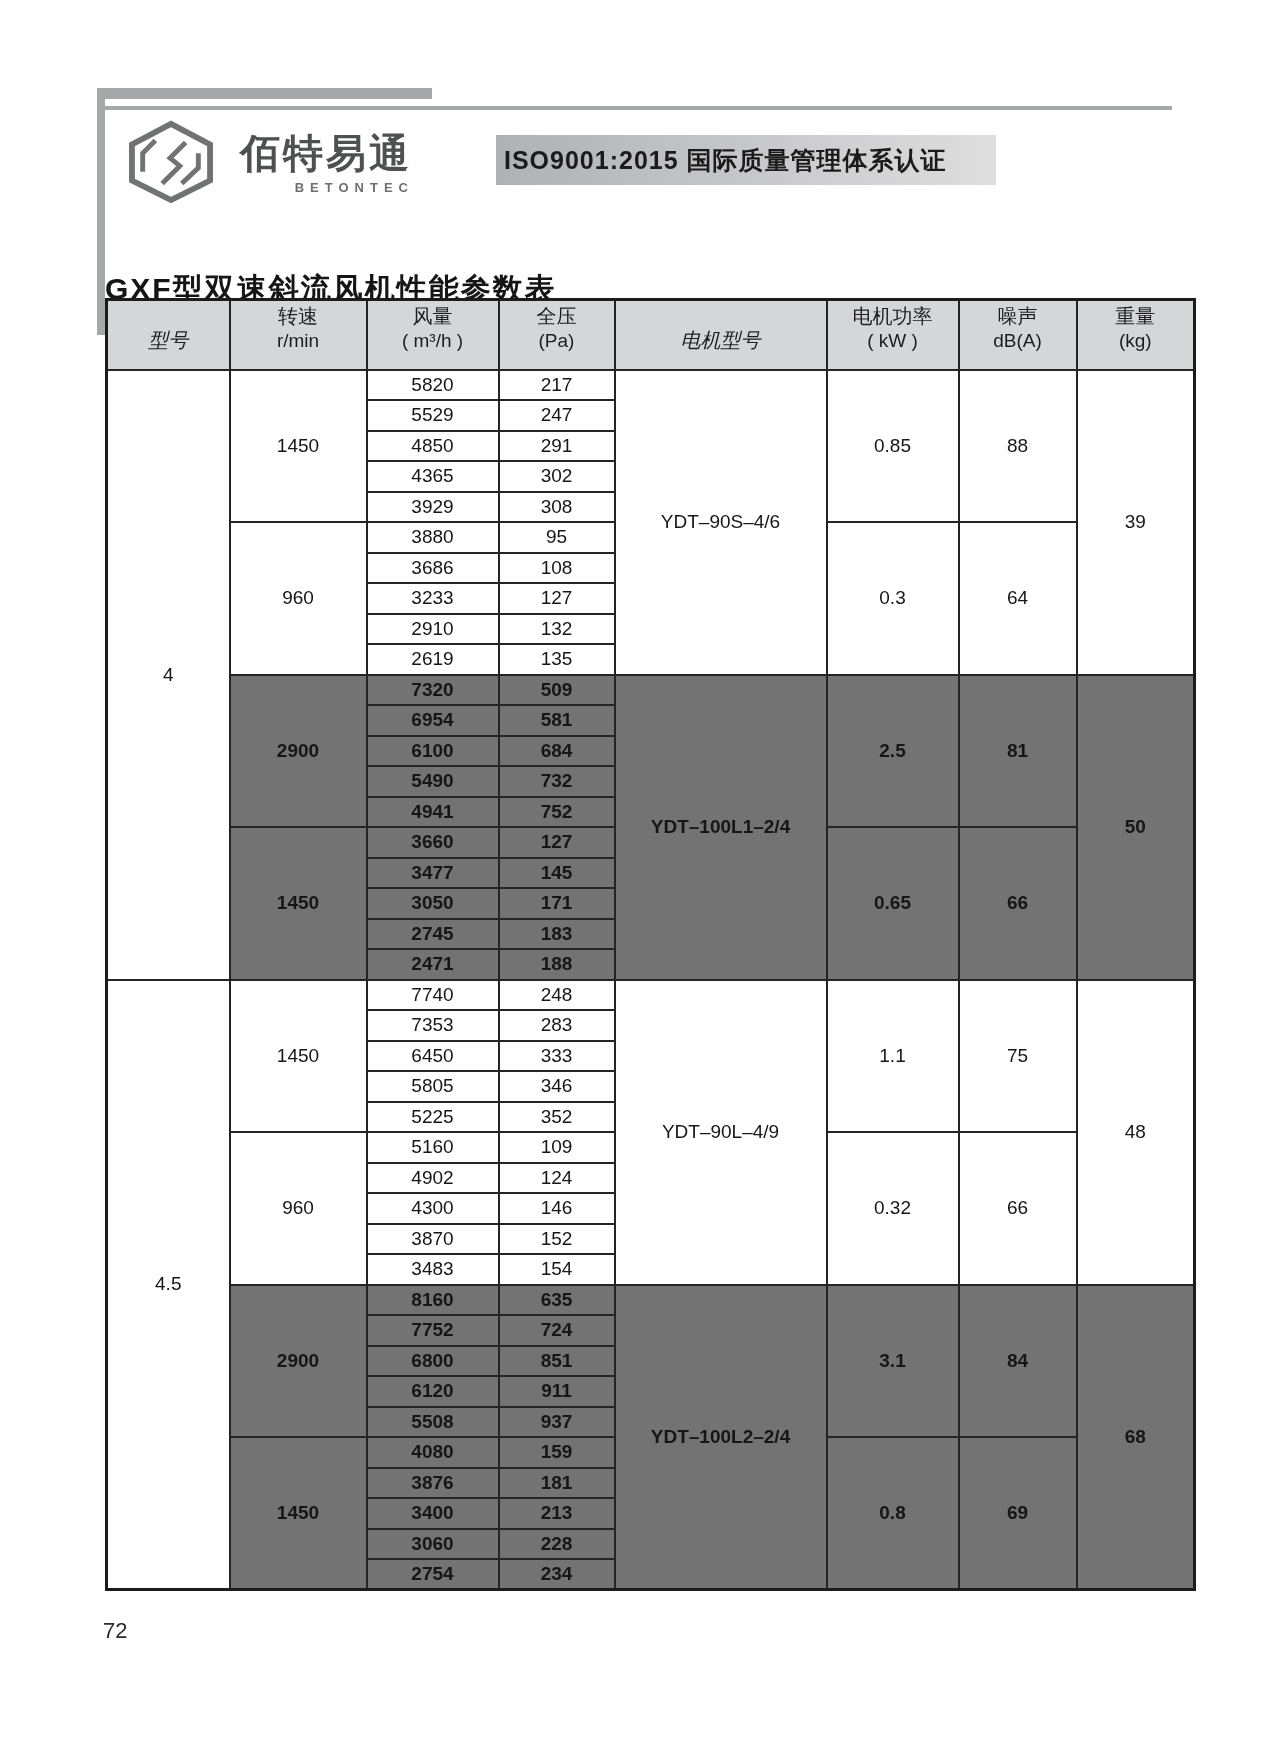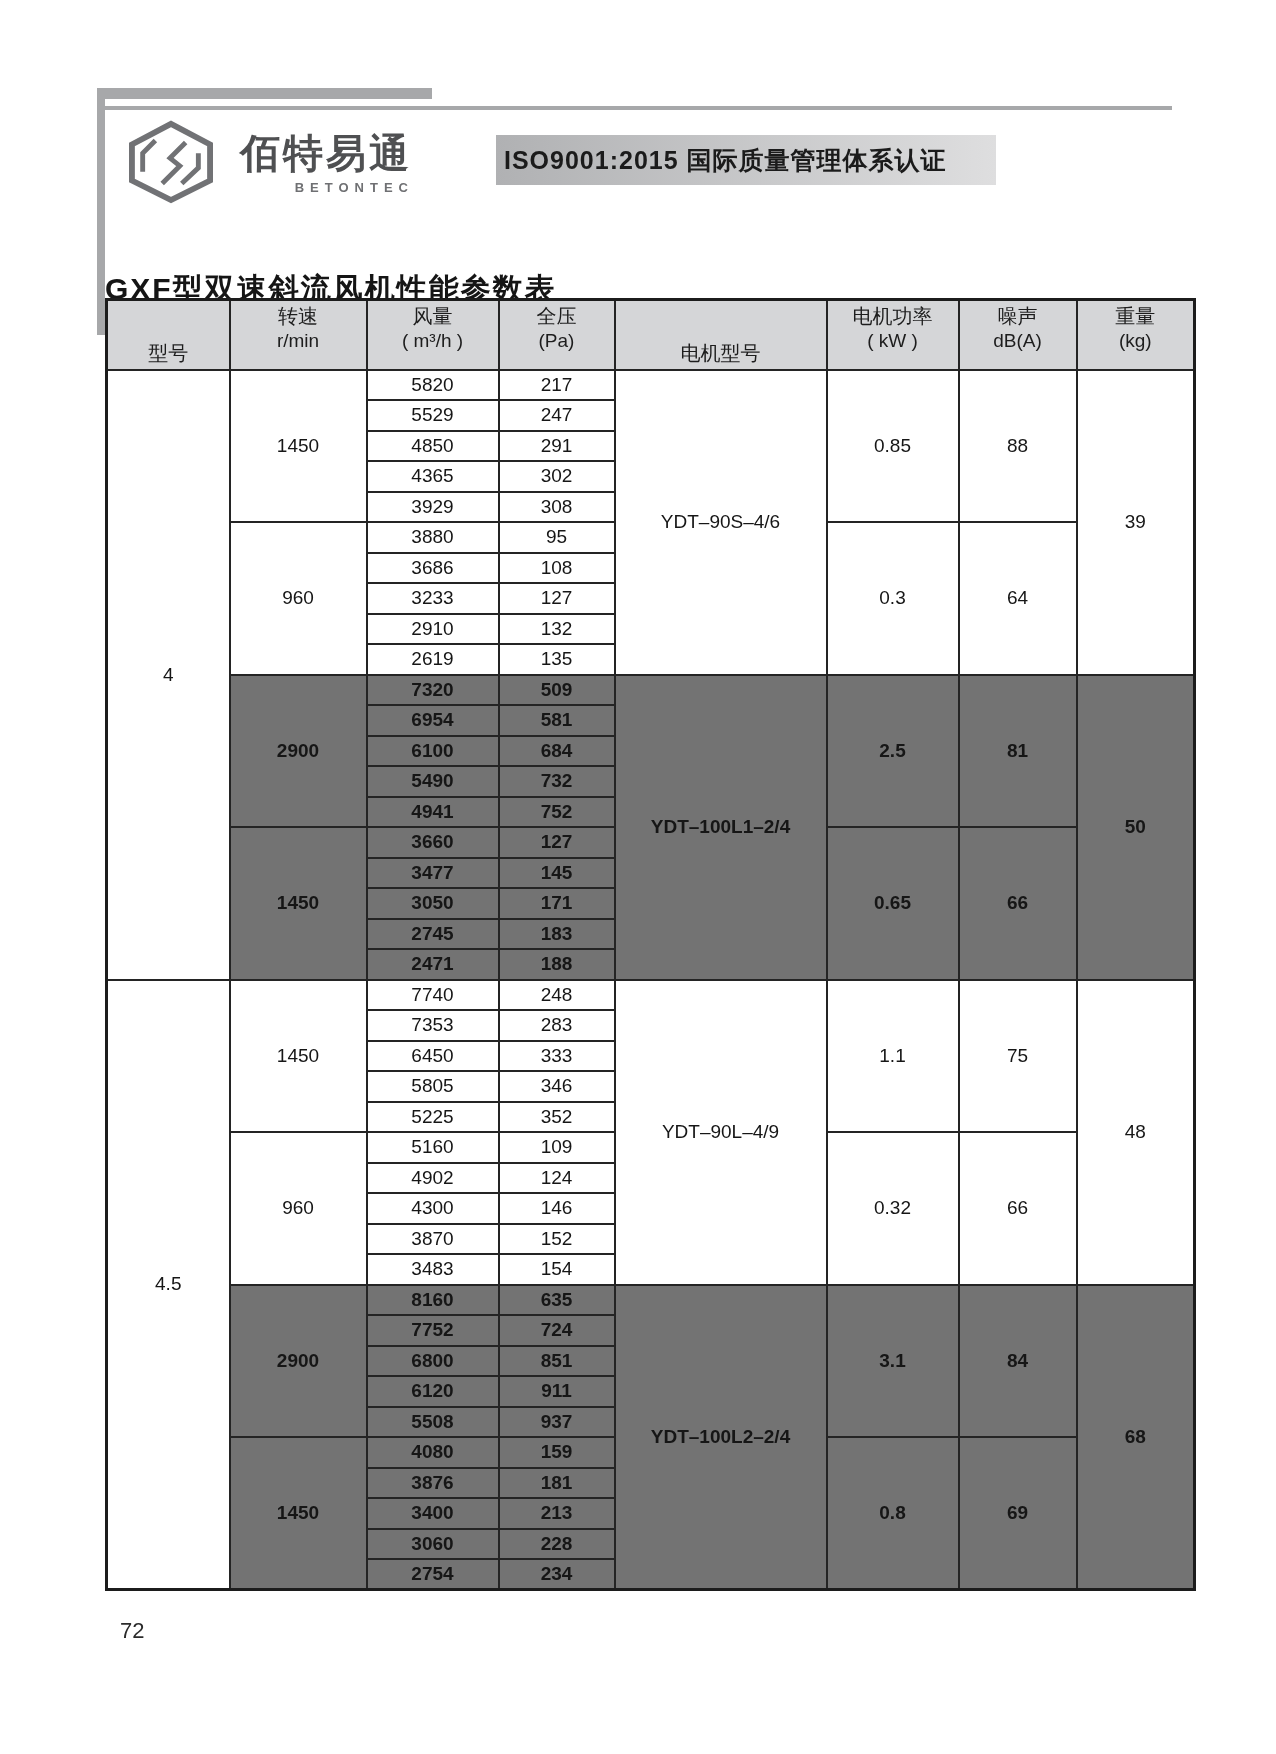--- a/index.html
+++ b/index.html
@@ -48,28 +48,28 @@
   }
   table.fan th, table.fan td {
     border:2px solid #242424; text-align:center; vertical-align:middle;
     padding:0; overflow:hidden;
   }
   table.fan thead tr { height:70px; }
   table.fan tbody tr { height:30.5px; }
   table.fan th { background:#d5d6d8; font-weight:400; }
   .hwrap { height:64px; display:flex; flex-direction:column;
            justify-content:flex-start; align-items:center; }
-  .hwrap.single { justify-content:flex-end; padding-top:12px; }
+  .hwrap.single { justify-content:center; padding-top:12px;font-style:italic; }
   .h-label { font-size:20px; color:#1d1d1d; }
   .h-unit  { font-size:19px; color:#1d1d1d; }
   table.fan td { font-size:19px; color:#161616; }
   td.shaded { background:#737373;font-weight:bold; }
 
   
-  .page-num { left:103px; top:1618px; font-size:22px; color:#2b2b2b;margin-left:17px; }
+  .page-num { left:103px; top:1618px; font-size:22px; color:#2b2b2b; }
 </style>
 </head>
 <body>
 
 <div class="abs bar-thick"></div>
 <div class="abs bar-thin"></div>
 <div class="abs bar-left"></div>
 
 <div class="abs logo-mark">
   <svg width="102" height="84" viewBox="0 0 100 86" fill="none">

